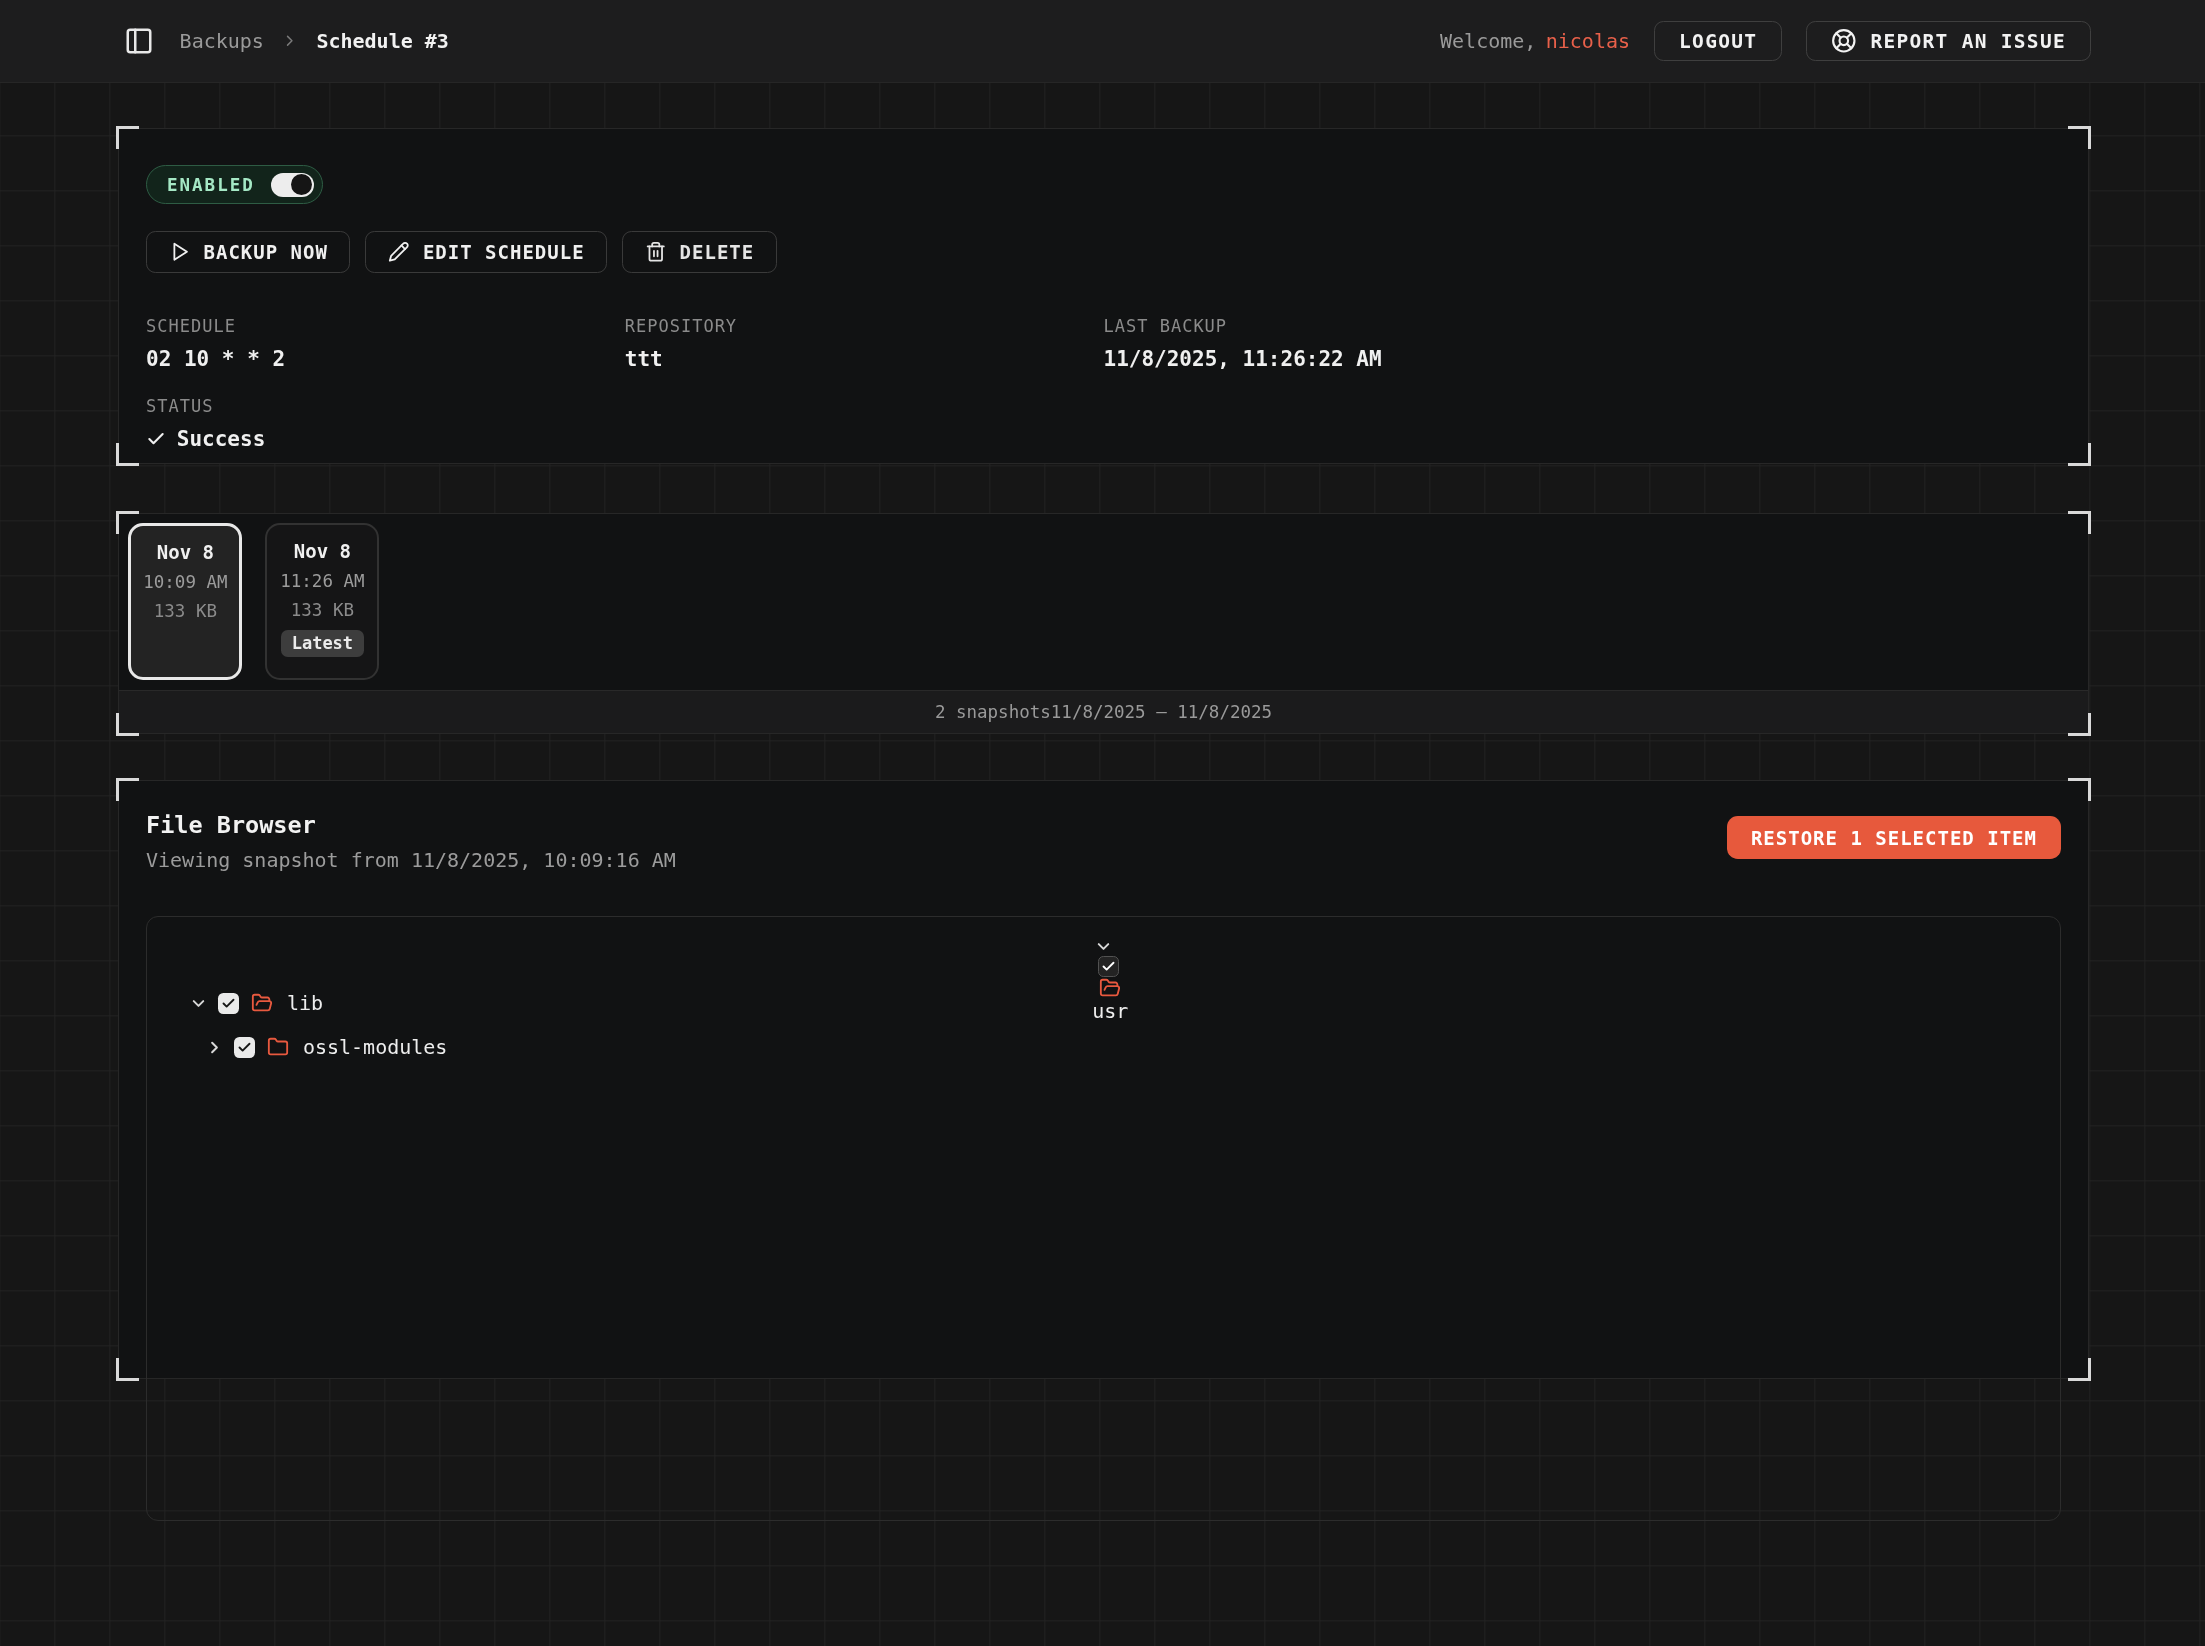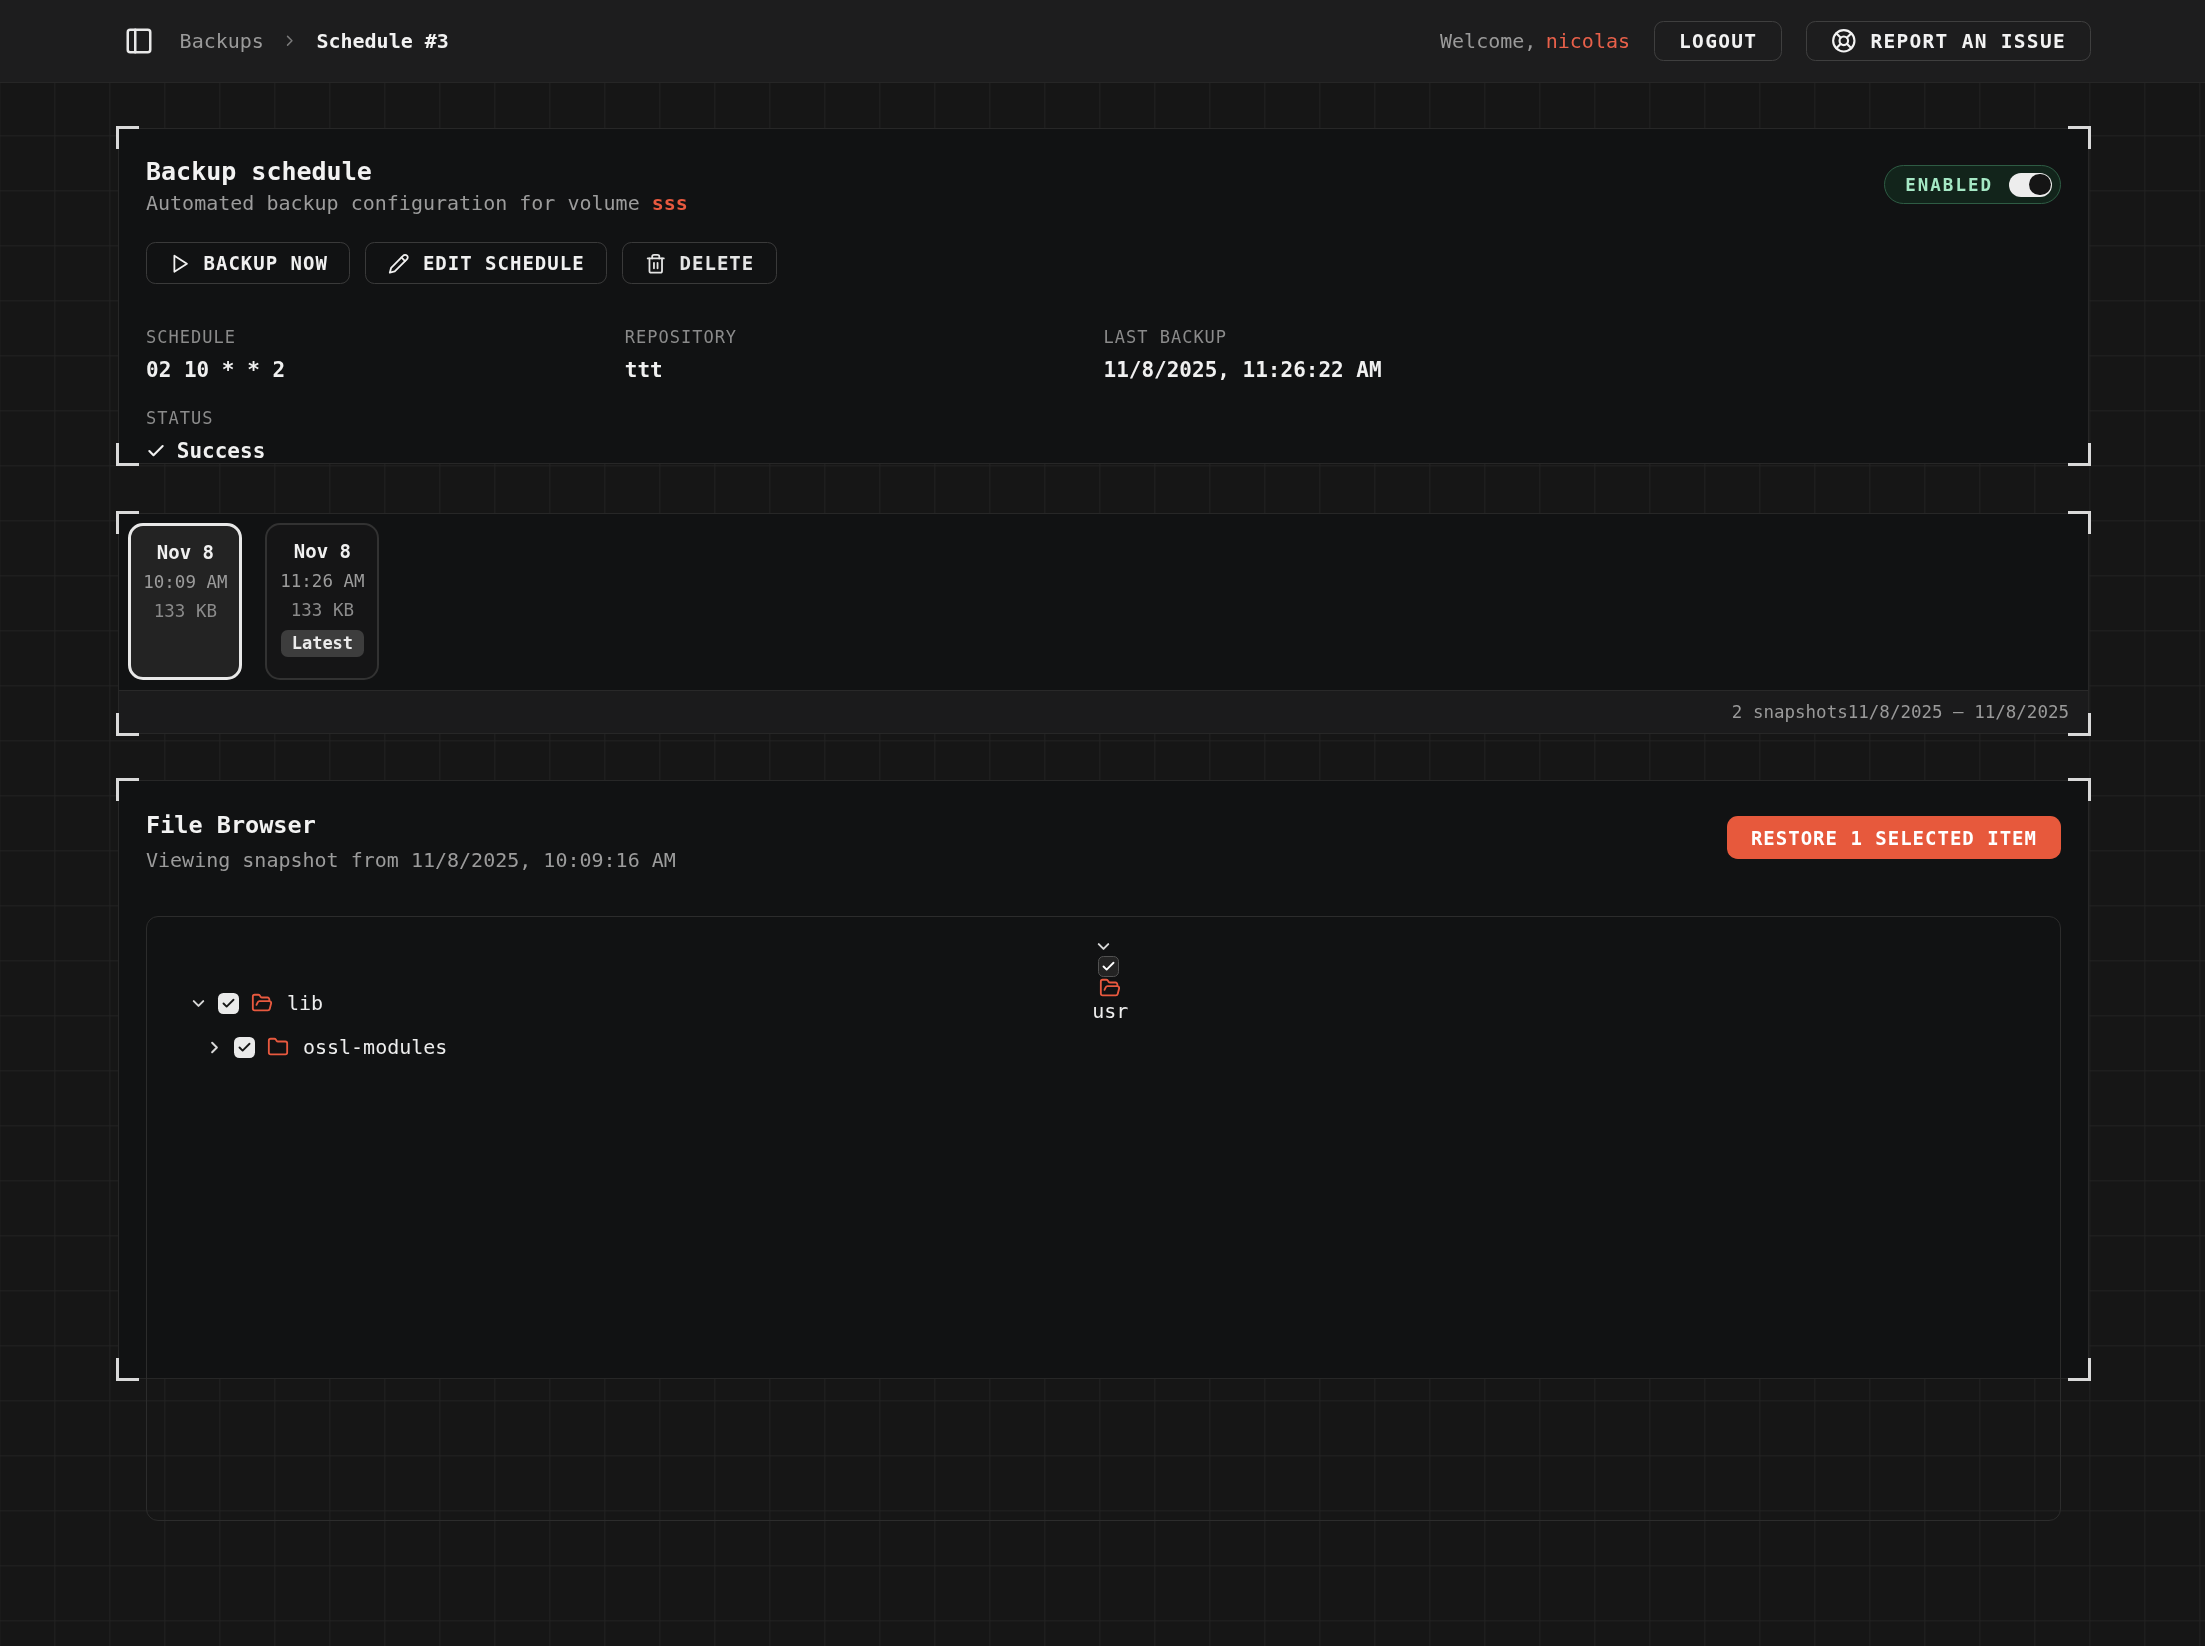--- a/index.html
+++ b/index.html
@@ -100,21 +100,21 @@
   .snap-date { font-size: 19px; font-weight: bold; color: #f0f0f0; }
   .snap-time { margin-top: 9.4px; font-size: 17.5px; color: #9c9c9c; }
   .snap-size { margin-top: 9.4px; font-size: 17.5px; color: #8b8b8b; }
   .snap-badge {
     margin-top: 9.4px; padding: 3.4px 10.8px; border-radius: 6.7px;
     background: #3d3d3d; color: #ebebeb; font-size: 17px; font-weight: bold;
   }
   .snap-footer {
     position: absolute; left: 0; right: 0; bottom: 0; height: 43px;
     background: #1b1b1c; border-top: 1.3px solid #292929;
-    display: flex; justify-content: flex-end; align-items: center;
+    display: flex; justify-content: center; align-items: center;
     padding: 0 19px; font-size: 17.5px; color: #9a9a9a;
   }
 
   
   .panel-files { top: 780px; height: 599px; padding: 30px 27px; }
   .fb-header { display: flex; justify-content: space-between; align-items: flex-start; }
   .fb-title { font-size: 23.5px; font-weight: bold; color: #f2f2f2; margin-bottom: 9.4px; }
   .fb-sub { font-size: 20px; color: #9c9c9c; }
   .restore-btn {
     height: 43px; padding: 0 24px; border: none; border-radius: 10.8px;
@@ -184,24 +184,20 @@
   </div>
 </header>
 
 <section class="panel panel-schedule">
   <span class="corner tl"></span>
   <span class="corner tr"></span>
   <span class="corner bl"></span>
   <span class="corner br"></span>
 
   <div class="sched-header">
-    <div>
-      <h1 class="card-title">Backup schedule</h1>
-      <p class="card-sub"><span>Automated backup configuration for volume</span> <span class="volume-name">sss</span></p>
-    </div>
     <div class="enabled-pill">
       <span class="enabled-label">ENABLED</span>
       <span class="switch">
           <span class="switch-knob"></span>
         </span>
     </div>
   </div>
 
   <div class="actions">
     <button class="action-btn">

